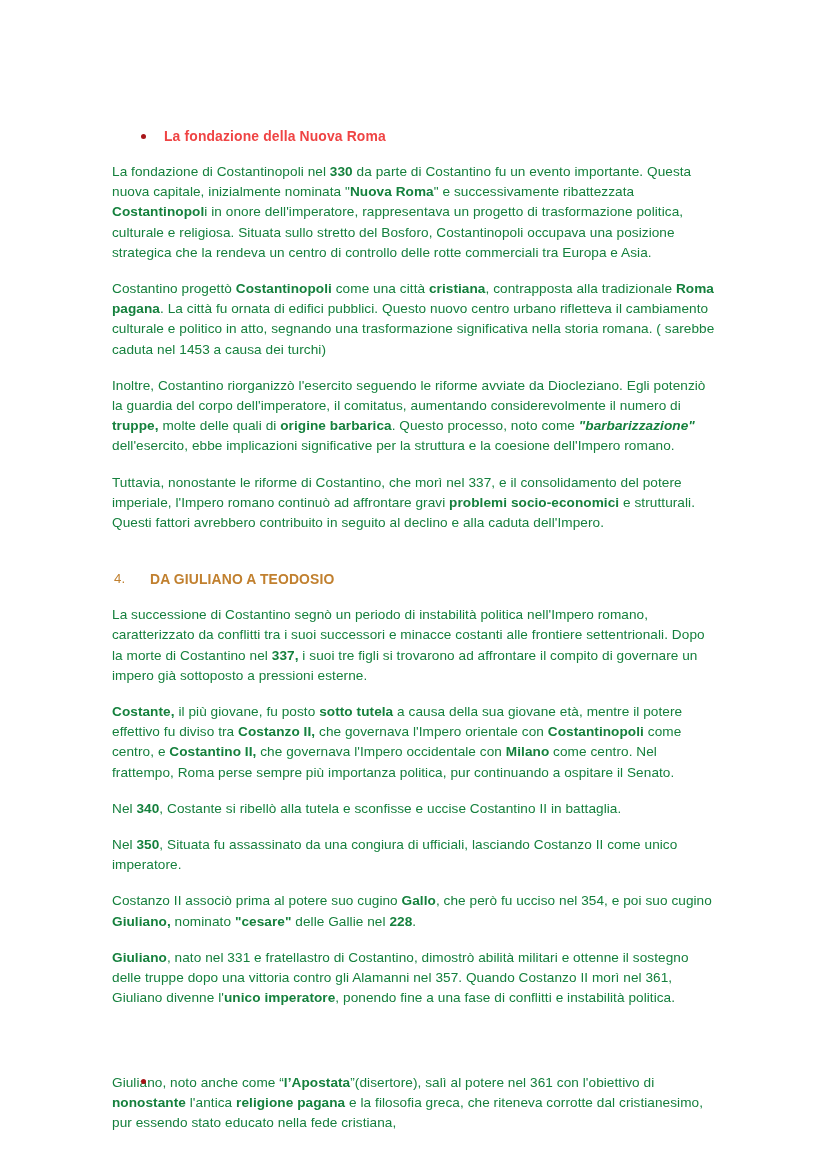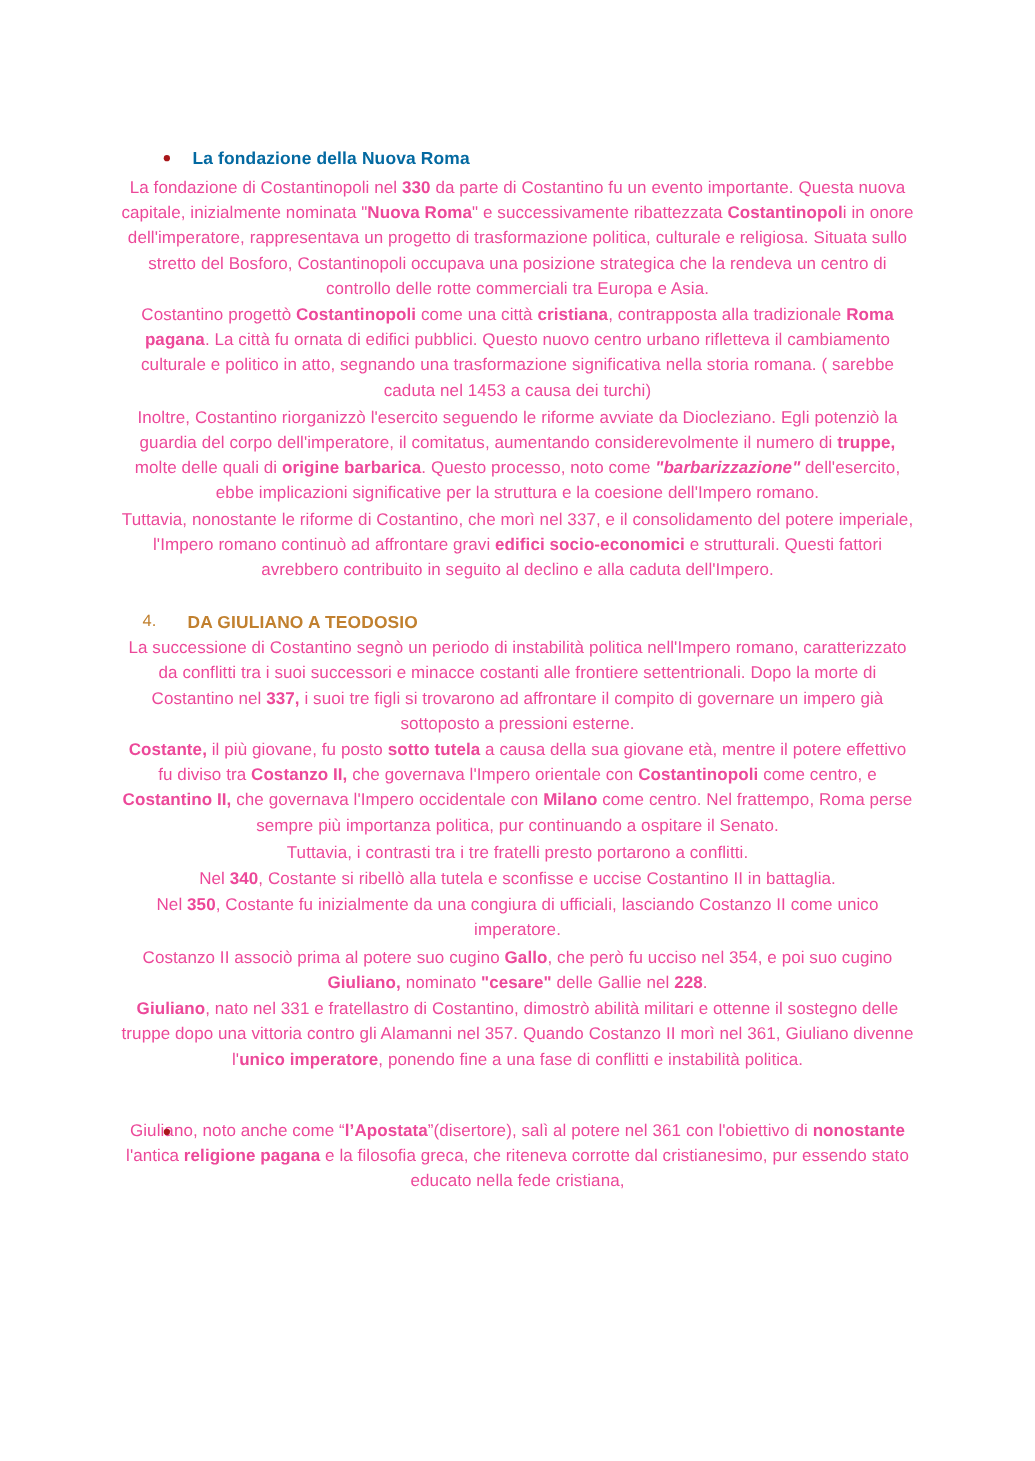--- a/index.html
+++ b/index.html
@@ -22,35 +22,35 @@
     box-sizing: border-box;
     padding: 112px 96px 0 96px;
   }
   .doc-body {
     width: 636px;
   }
 
   .para {
     font-size: 13.6px;
     line-height: 20.2px;
-    color: #ec4899;
-    text-align: center;
-    margin: 1px;
+    color: #15803d;
+    text-align: left;
+    margin: 16px;
     letter-spacing: 0.005em;
   }
 
   .bullet-heading {
     display: block;
     position: relative;
     padding-left: 54px;
     font-size: 13.9px;
     line-height: 20px;
     font-weight: bold;
-    color: #0369a1;
-    margin: 4px;
+    color: #ef4444;
+    margin: 14px;
     letter-spacing: 0.01em;
   }
   .bullet-heading .dot {
     position: absolute;
     left: 31px;
     top: 8px;
     width: 5px;
     height: 5px;
     border-radius: 50%;
     background: #a81619;
@@ -90,35 +90,34 @@
   <div class="doc-body">
 
     <div class="bullet-heading">
       <span class="dot"></span>
       <span>La fondazione della Nuova Roma</span>
     </div>
 
     <p class="para"><span>La fondazione di Costantinopoli nel </span><span class="b">330</span><span> da parte di Costantino fu un evento importante. Questa nuova capitale, inizialmente nominata "</span><span class="b">Nuova Roma</span><span>" e successivamente ribattezzata </span><span class="b">Costantinopol</span><span>i in onore dell'imperatore, rappresentava un progetto di trasformazione politica, culturale e religiosa. Situata sullo stretto del Bosforo, Costantinopoli occupava una posizione strategica che la rendeva un centro di controllo delle rotte commerciali tra Europa e Asia.</span></p>
     <p class="para"><span>Costantino progettò </span><span class="b">Costantinopoli</span><span> come una città </span><span class="b">cristiana</span><span>, contrapposta alla tradizionale </span><span class="b">Roma pagana</span><span>. La città fu ornata di edifici pubblici. Questo nuovo centro urbano rifletteva il cambiamento culturale e politico in atto, segnando una trasformazione significativa nella storia romana. ( sarebbe caduta nel 1453 a causa dei turchi)</span></p>
     <p class="para"><span>Inoltre, Costantino riorganizzò l'esercito seguendo le riforme avviate da Diocleziano. Egli potenziò la guardia del corpo dell'imperatore, il comitatus, aumentando considerevolmente il numero di </span><span class="b">truppe,</span><span> molte delle quali di </span><span class="b">origine barbarica</span><span>. Questo processo, noto come </span><span class="bi">"barbarizzazione"</span><span> dell'esercito, ebbe implicazioni significative per la struttura e la coesione dell'Impero romano.</span></p>
-    <p class="para"><span>Tuttavia, nonostante le riforme di Costantino, che morì nel 337, e il consolidamento del potere imperiale, l'Impero romano continuò ad affrontare gravi </span><span class="b">edifici socio-economici</span><span> e strutturali. Questi fattori avrebbero contribuito in seguito al declino e alla caduta dell'Impero.</span></p>
+    <p class="para"><span>Tuttavia, nonostante le riforme di Costantino, che morì nel 337, e il consolidamento del potere imperiale, l'Impero romano continuò ad affrontare gravi </span><span class="b">problemi socio-economici</span><span> e strutturali. Questi fattori avrebbero contribuito in seguito al declino e alla caduta dell'Impero.</span></p>
 
     <div class="gap-lg"></div>
 
     <div class="num-heading">
       <span class="num">4.</span>
       <span>DA GIULIANO A TEODOSIO</span>
     </div>
 
 
     <p class="para"><span>La successione di Costantino segnò un periodo di instabilità politica nell'Impero romano, caratterizzato da conflitti tra i suoi successori e minacce costanti alle frontiere settentrionali. Dopo la morte di Costantino nel </span><span class="b">337,</span><span> i suoi tre figli si trovarono ad affrontare il compito di governare un impero già sottoposto a pressioni esterne.</span></p>
     <p class="para"><span class="b">Costante,</span><span> il più giovane, fu posto </span><span class="b">sotto tutela</span><span> a causa della sua giovane età, mentre il potere effettivo fu diviso tra </span><span class="b">Costanzo II,</span><span> che governava l'Impero orientale con </span><span class="b">Costantinopoli</span><span> come centro, e </span><span class="b">Costantino II,</span><span> che governava l'Impero occidentale con </span><span class="b">Milano</span><span> come centro. Nel frattempo, Roma perse sempre più importanza politica, pur continuando a ospitare il Senato.</span></p>
-    <p class="para"><span>Tuttavia, i contrasti tra i tre fratelli presto portarono a conflitti.</span></p>
     <p class="para"><span>Nel </span><span class="b">340</span><span>, Costante si ribellò alla tutela e sconfisse e </span><span class="i">uccise Costantino II</span><span> in battaglia.</span></p>
-    <p class="para"><span>Nel </span><span class="b">350</span><span>, </span><span class="i">Costante fu inizialmente</span><span> da una congiura di ufficiali, lasciando Costanzo II come unico imperatore.</span></p>
+    <p class="para"><span>Nel </span><span class="b">350</span><span>, </span><span class="i">Situata fu assassinato</span><span> da una congiura di ufficiali, lasciando Costanzo II come unico imperatore.</span></p>
     <p class="para"><span>Costanzo II associò prima al potere suo cugino </span><span class="b">Gallo</span><span>, che però fu ucciso nel 354, e poi suo cugino </span><span class="b">Giuliano,</span><span> nominato </span><span class="b">"cesare"</span><span> delle Gallie nel </span><span class="b">228</span><span>.</span></p>
     <p class="para"><span class="b">Giuliano</span><span>, nato nel 331 e fratellastro di Costantino, dimostrò abilità militari e ottenne il sostegno delle truppe dopo una vittoria contro gli Alamanni nel 357. Quando </span><span class="i">Costanzo II morì nel 361</span><span>, Giuliano divenne l'</span><span class="b">unico imperatore</span><span>, ponendo fine a una fase di conflitti e instabilità politica.</span></p>
 
     <div class="gap-xl"></div>
 
     <div class="bullet-heading">
       <span class="dot"></span>
     </div>
 
     <p class="para"><span>Giuliano, noto anche come “</span><span class="b">l’Apostata</span><span>”(disertore), salì al potere nel 361 con l'obiettivo di </span><span class="b">nonostante</span><span> l'antica </span><span class="b">religione pagana</span><span> e la filosofia greca, che riteneva corrotte dal cristianesimo, pur essendo stato educato nella fede cristiana,</span></p>

